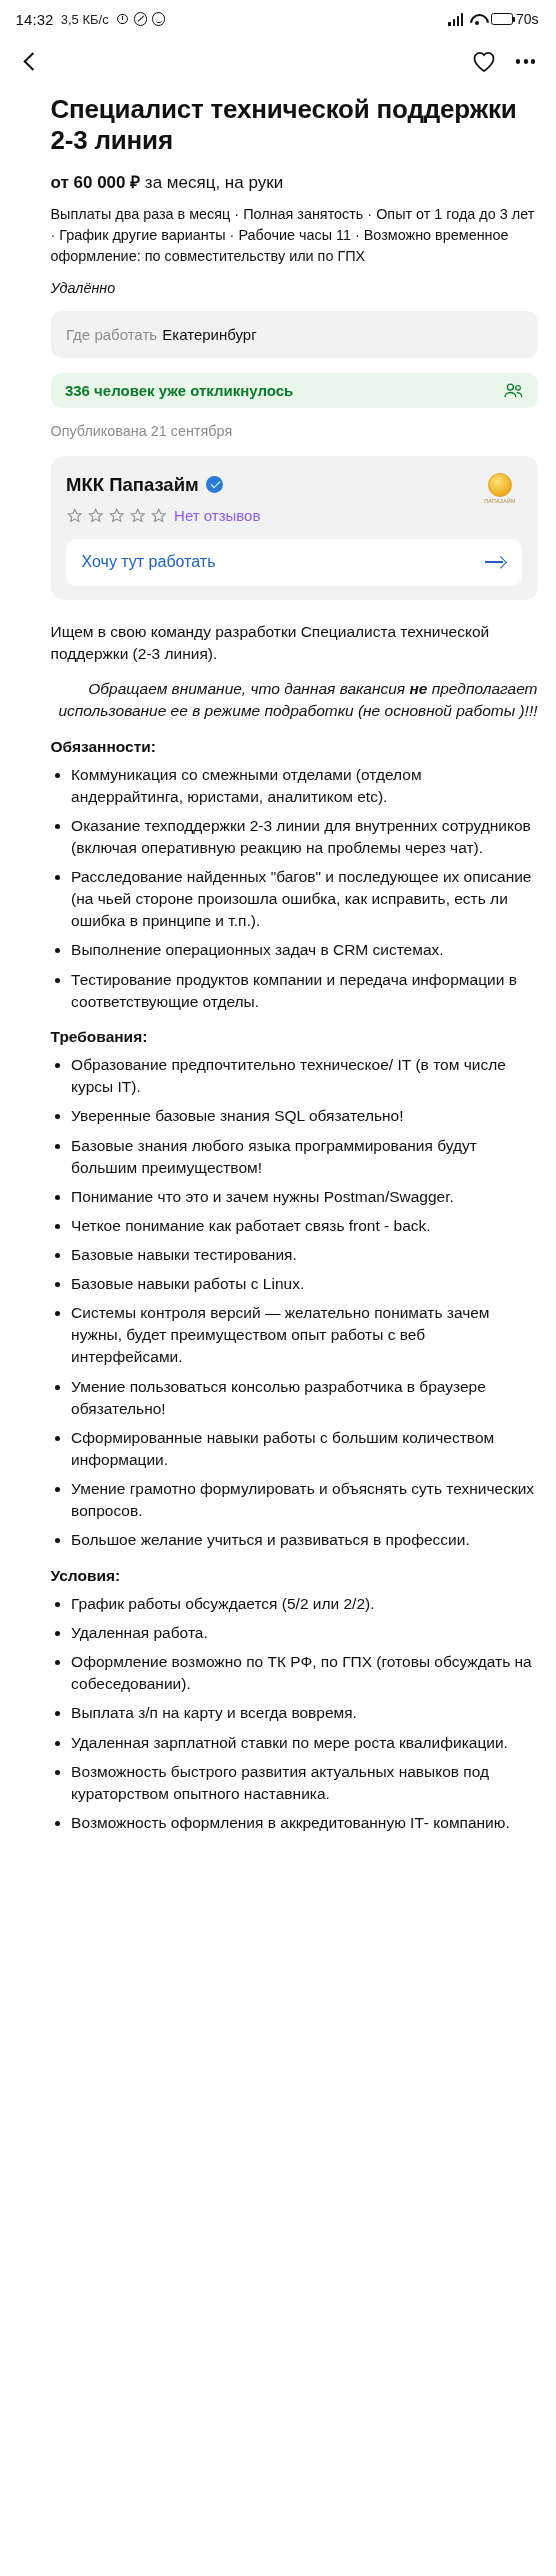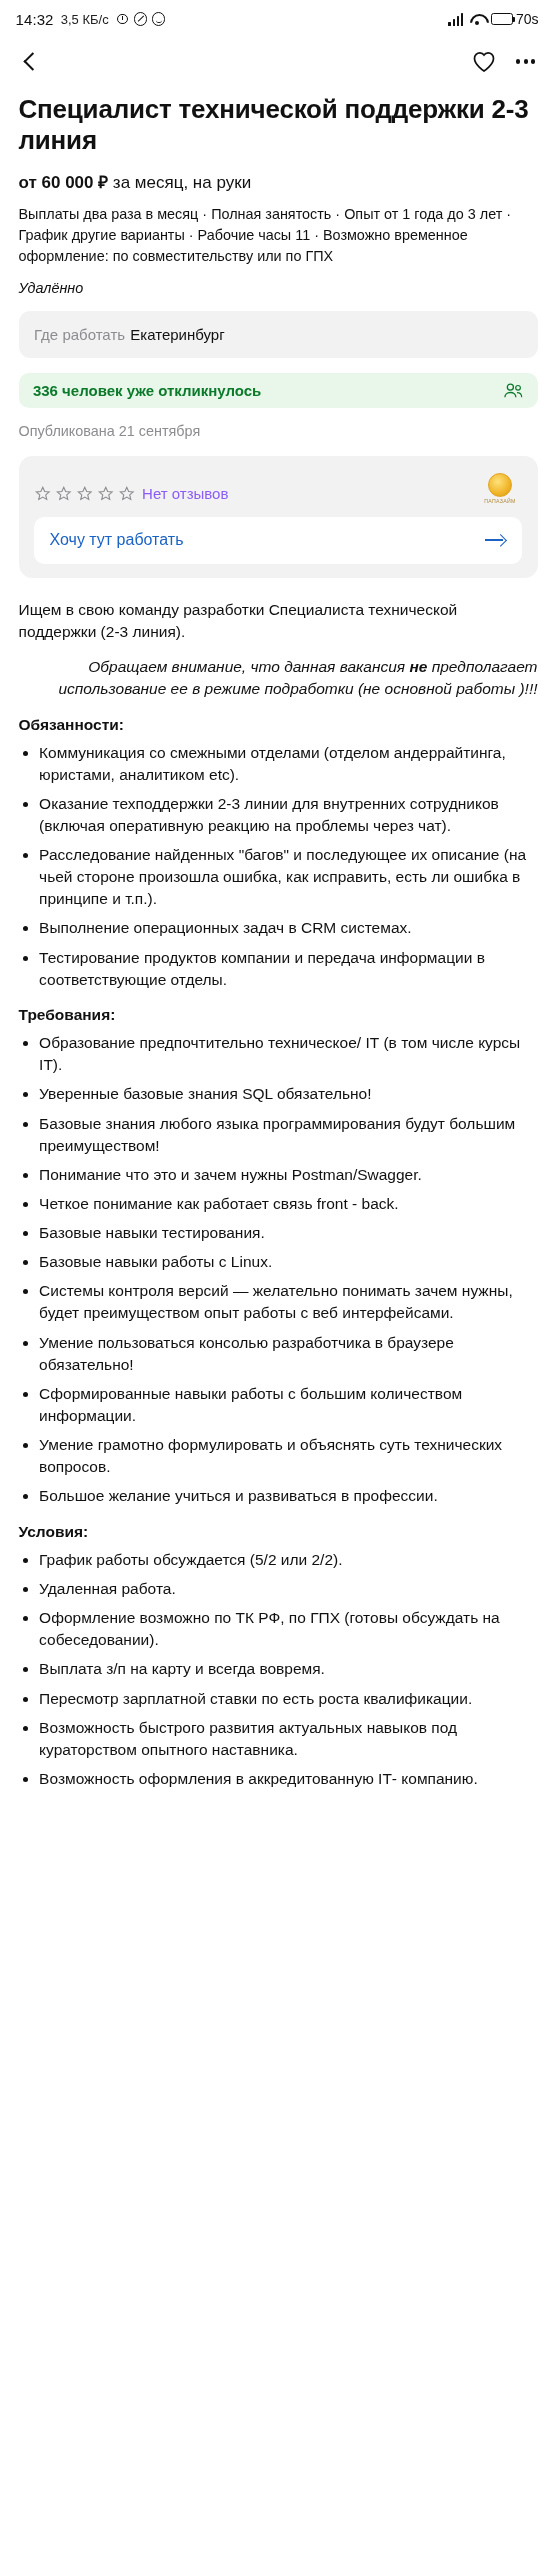--- a/index.html
+++ b/index.html
@@ -85,21 +85,21 @@
     content: ""; position: absolute; left: 11.3px; top: 8.8px; width: 11.3px; height: 11.3px;
     border-left: 2.1px solid #111; border-bottom: 2.1px solid #111; transform: rotate(45deg);
   }
   .nav-right { display: flex; align-items: center; gap: 17.5px; }
   .heart { width: 24px; height: 23px; position: relative; cursor: pointer; }
   .heart svg { width: 24px; height: 23px; display: block; }
   .dots { display: flex; gap: 3.6px; align-items: center; cursor: pointer; padding: 5.2px 2.1px; }
   .dots i { width: 4.1px; height: 4.1px; border-radius: 50%; background: #111; display: block; }
 
   
-  .content { padding: 0 18.5px 31px; }
+  .content { padding: 0 18.5px 31px; margin-left: 32px; }
 
   h1.title {
     font-size: 26px; line-height: 1.2; font-weight: 700; margin: 9.3px 0 13.4px;
     letter-spacing: -0.2px;
   }
   .salary {
     font-size: 17px; font-weight: 700; margin: 0 0 11.3px;
   }
   .salary .sub { font-weight: 400; }
   .meta {
@@ -246,20 +246,24 @@
         <path d="M2.5 21c0-4.2 3.4-6.6 7.5-6.6s7.5 2.4 7.5 6.6" stroke="#0b7a2b" stroke-width="1.8" fill="none"></path>
         <circle cx="20.5" cy="8" r="3.2" stroke="#0b7a2b" stroke-width="1.6" fill="none"></circle>
         <path d="M19 14.6c4 0 6.5 2.3 6.5 6.4" stroke="#0b7a2b" stroke-width="1.6" fill="none"></path>
       </svg>
     </span>
   </div>
 
   <div class="published">Опубликована 21 сентября</div>
 
   <div class="employer">
+    <div class="emp-top">
+      <span class="emp-name">МКК Папазайм</span>
+      <span class="verified"></span>
+    </div>
     <div class="emp-logo">
       <span class="coin"></span>
       <span class="cap">ПАПАЗАЙМ</span>
     </div>
     <div class="emp-rating">
       <span class="stars">
         <svg class="star" viewBox="0 0 24 24" xmlns="http://www.w3.org/2000/svg">
             <path d="M12 3.2l2.6 5.7 6.2.6-4.7 4.1 1.4 6.1L12 16.5 6.5 19.7l1.4-6.1L3.2 9.5l6.2-.6z" fill="none" stroke="#8c8c91" stroke-width="1.5"></path>
           </svg>
         <svg class="star" viewBox="0 0 24 24" xmlns="http://www.w3.org/2000/svg">
@@ -311,20 +315,20 @@
       <li>Умение грамотно формулировать и объяснять суть технических вопросов.</li>
       <li>Большое желание учиться и развиваться в профессии.</li>
     </ul>
 
     <h3>Условия:</h3>
     <ul>
       <li>График работы обсуждается (5/2 или 2/2).</li>
       <li>Удаленная работа.</li>
       <li>Оформление возможно по ТК РФ, по ГПХ (готовы обсуждать на собеседовании).</li>
       <li>Выплата з/п на карту и всегда вовремя.</li>
-      <li>Пересмотр зарплатной ставки по есть роста квалификации.</li>
+      <li>Удаленная зарплатной ставки по мере роста квалификации.</li>
       <li>Возможность быстрого развития актуальных навыков под кураторством опытного наставника.</li>
       <li>Возможность оформления в аккредитованную IТ- компанию.</li>
     </ul>
   </div>
 
 </div>
 
 
 </body></html>

